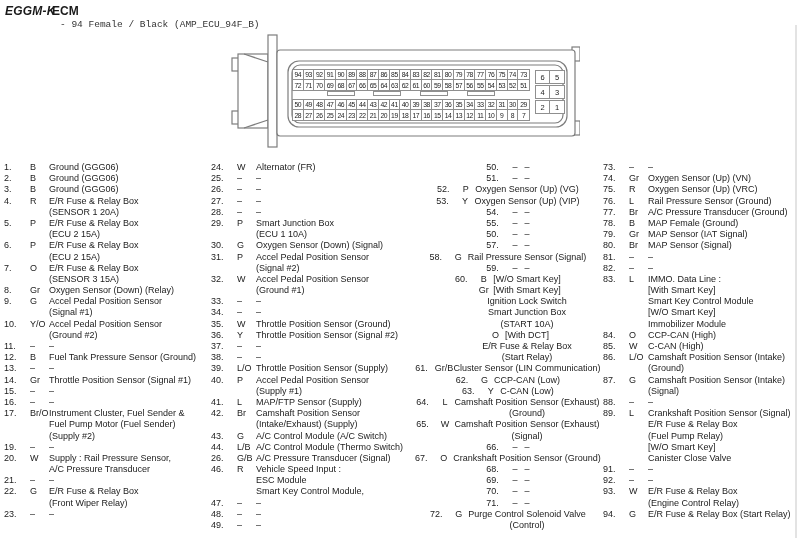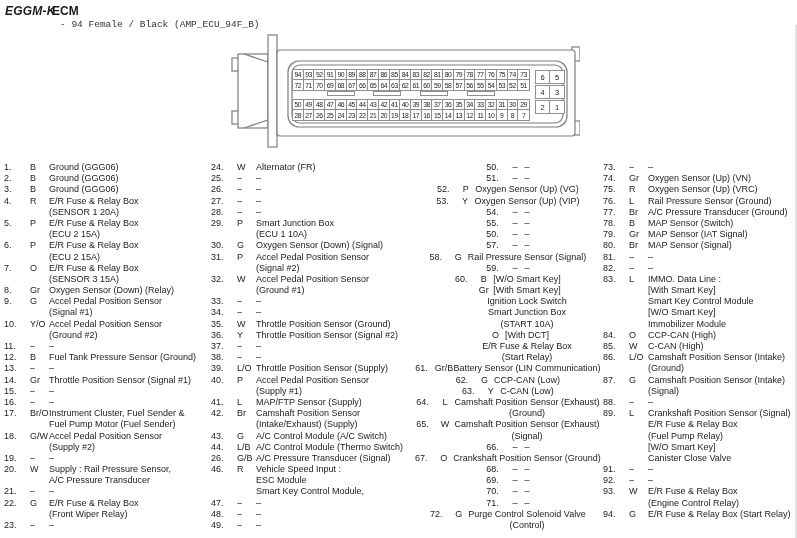--- a/index.html
+++ b/index.html
@@ -223,21 +223,20 @@
       <div class="line"><span class="p">10.</span><span class="c">Y/O</span><span class="d">Accel Pedal Position Sensor</span></div>
       <div class="line"><span class="p"></span><span class="c"></span><span class="d">(Ground #2)</span></div>
       <div class="line"><span class="p">11.</span><span class="c">–</span><span class="d">–</span></div>
       <div class="line"><span class="p">12.</span><span class="c">B</span><span class="d">Fuel Tank Pressure Sensor (Ground)</span></div>
       <div class="line"><span class="p">13.</span><span class="c">–</span><span class="d">–</span></div>
       <div class="line"><span class="p">14.</span><span class="c">Gr</span><span class="d">Throttle Position Sensor (Signal #1)</span></div>
       <div class="line"><span class="p">15.</span><span class="c">–</span><span class="d">–</span></div>
       <div class="line"><span class="p">16.</span><span class="c">–</span><span class="d">–</span></div>
       <div class="line"><span class="p">17.</span><span class="c">Br/O</span><span class="d">Instrument Cluster, Fuel Sender &amp;</span></div>
       <div class="line"><span class="p"></span><span class="c"></span><span class="d">Fuel Pump Motor (Fuel Sender)</span></div>
-      <div class="line"><span class="p">18.</span><span class="c">G/W</span><span class="d">Accel Pedal Position Sensor</span></div>
       <div class="line"><span class="p"></span><span class="c"></span><span class="d">(Supply #2)</span></div>
       <div class="line"><span class="p">19.</span><span class="c">–</span><span class="d">–</span></div>
       <div class="line"><span class="p">20.</span><span class="c">W</span><span class="d">Supply : Rail Pressure Sensor,</span></div>
       <div class="line"><span class="p"></span><span class="c"></span><span class="d">A/C Pressure Transducer</span></div>
       <div class="line"><span class="p">21.</span><span class="c">–</span><span class="d">–</span></div>
       <div class="line"><span class="p">22.</span><span class="c">G</span><span class="d">E/R Fuse &amp; Relay Box</span></div>
       <div class="line"><span class="p"></span><span class="c"></span><span class="d">(Front Wiper Relay)</span></div>
       <div class="line"><span class="p">23.</span><span class="c">–</span><span class="d">–</span></div>
     </div>
     <div class="pcol pcol1">
@@ -287,21 +286,21 @@
       <div class="line"><span class="p">58.</span><span class="c">G</span><span class="d">Rail Pressure Sensor (Signal)</span></div>
       <div class="line"><span class="p">59.</span><span class="c">–</span><span class="d">–</span></div>
       <div class="line"><span class="p">60.</span><span class="c">B</span><span class="d">[W/O Smart Key]</span></div>
       <div class="line"><span class="p"></span><span class="c">Gr</span><span class="d">[With Smart Key]</span></div>
       <div class="line"><span class="p"></span><span class="c"></span><span class="d">Ignition Lock Switch</span></div>
       <div class="line"><span class="p"></span><span class="c"></span><span class="d">Smart Junction Box</span></div>
       <div class="line"><span class="p"></span><span class="c"></span><span class="d">(START 10A)</span></div>
       <div class="line"><span class="p"></span><span class="c">O</span><span class="d">[With DCT]</span></div>
       <div class="line"><span class="p"></span><span class="c"></span><span class="d">E/R Fuse &amp; Relay Box</span></div>
       <div class="line"><span class="p"></span><span class="c"></span><span class="d">(Start Relay)</span></div>
-      <div class="line"><span class="p">61.</span><span class="c">Gr/B</span><span class="d">Battery Sensor (LIN Communication)</span></div>
+      <div class="line"><span class="p">61.</span><span class="c">Gr/B</span><span class="d">Cluster Sensor (LIN Communication)</span></div>
       <div class="line"><span class="p">62.</span><span class="c">G</span><span class="d">CCP-CAN (Low)</span></div>
       <div class="line"><span class="p">63.</span><span class="c">Y</span><span class="d">C-CAN (Low)</span></div>
       <div class="line"><span class="p">64.</span><span class="c">L</span><span class="d">Camshaft Position Sensor (Exhaust)</span></div>
       <div class="line"><span class="p"></span><span class="c"></span><span class="d">(Ground)</span></div>
       <div class="line"><span class="p">65.</span><span class="c">W</span><span class="d">Camshaft Position Sensor (Exhaust)</span></div>
       <div class="line"><span class="p"></span><span class="c"></span><span class="d">(Signal)</span></div>
       <div class="line"><span class="p">66.</span><span class="c">–</span><span class="d">–</span></div>
       <div class="line"><span class="p">67.</span><span class="c">O</span><span class="d">Crankshaft Position Sensor (Ground)</span></div>
       <div class="line"><span class="p">68.</span><span class="c">–</span><span class="d">–</span></div>
       <div class="line"><span class="p">69.</span><span class="c">–</span><span class="d">–</span></div>
@@ -309,21 +308,21 @@
       <div class="line"><span class="p">71.</span><span class="c">–</span><span class="d">–</span></div>
       <div class="line"><span class="p">72.</span><span class="c">G</span><span class="d">Purge Control Solenoid Valve</span></div>
       <div class="line"><span class="p"></span><span class="c"></span><span class="d">(Control)</span></div>
     </div>
     <div class="pcol pcol3">
       <div class="line"><span class="p">73.</span><span class="c">–</span><span class="d">–</span></div>
       <div class="line"><span class="p">74.</span><span class="c">Gr</span><span class="d">Oxygen Sensor (Up) (VN)</span></div>
       <div class="line"><span class="p">75.</span><span class="c">R</span><span class="d">Oxygen Sensor (Up) (VRC)</span></div>
       <div class="line"><span class="p">76.</span><span class="c">L</span><span class="d">Rail Pressure Sensor (Ground)</span></div>
       <div class="line"><span class="p">77.</span><span class="c">Br</span><span class="d">A/C Pressure Transducer (Ground)</span></div>
-      <div class="line"><span class="p">78.</span><span class="c">B</span><span class="d">MAP Sensor (Switch)</span></div>
+      <div class="line"><span class="p">78.</span><span class="c">B</span><span class="d">MAP Female (Ground)</span></div>
       <div class="line"><span class="p">79.</span><span class="c">Gr</span><span class="d">MAP Sensor (IAT Signal)</span></div>
       <div class="line"><span class="p">80.</span><span class="c">Br</span><span class="d">MAP Sensor (Signal)</span></div>
       <div class="line"><span class="p">81.</span><span class="c">–</span><span class="d">–</span></div>
       <div class="line"><span class="p">82.</span><span class="c">–</span><span class="d">–</span></div>
       <div class="line"><span class="p">83.</span><span class="c">L</span><span class="d">IMMO. Data Line :</span></div>
       <div class="line"><span class="p"></span><span class="c"></span><span class="d">[With Smart Key]</span></div>
       <div class="line"><span class="p"></span><span class="c"></span><span class="d">Smart Key Control Module</span></div>
       <div class="line"><span class="p"></span><span class="c"></span><span class="d">[W/O Smart Key]</span></div>
       <div class="line"><span class="p"></span><span class="c"></span><span class="d">Immobilizer Module</span></div>
       <div class="line"><span class="p">84.</span><span class="c">O</span><span class="d">CCP-CAN (High)</span></div>

